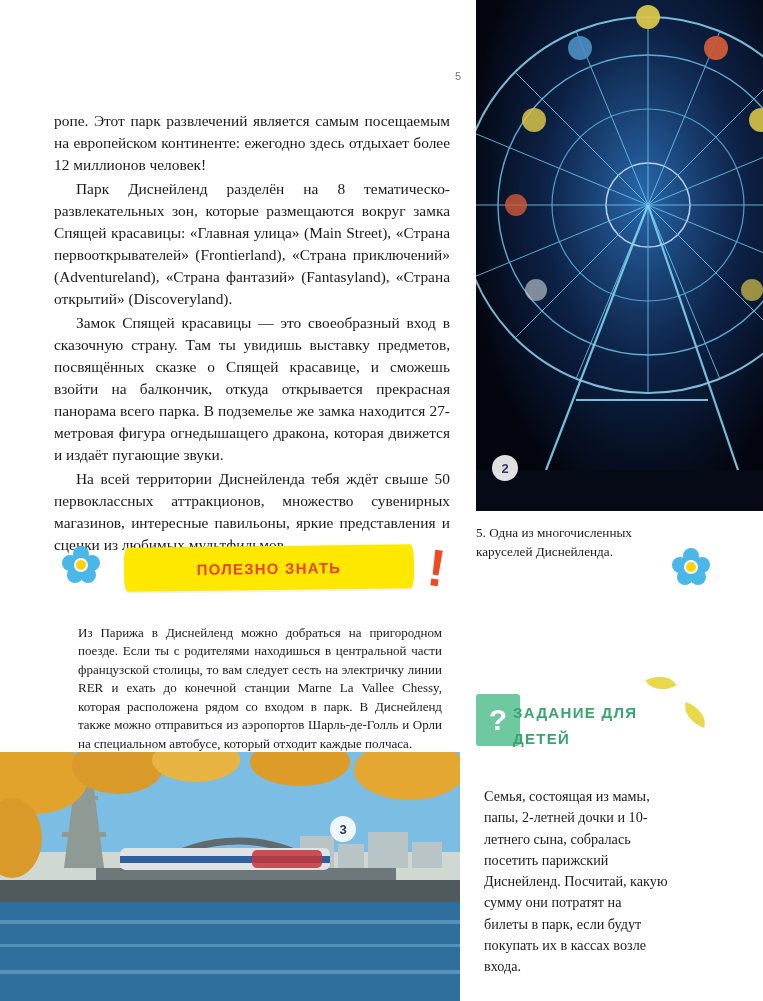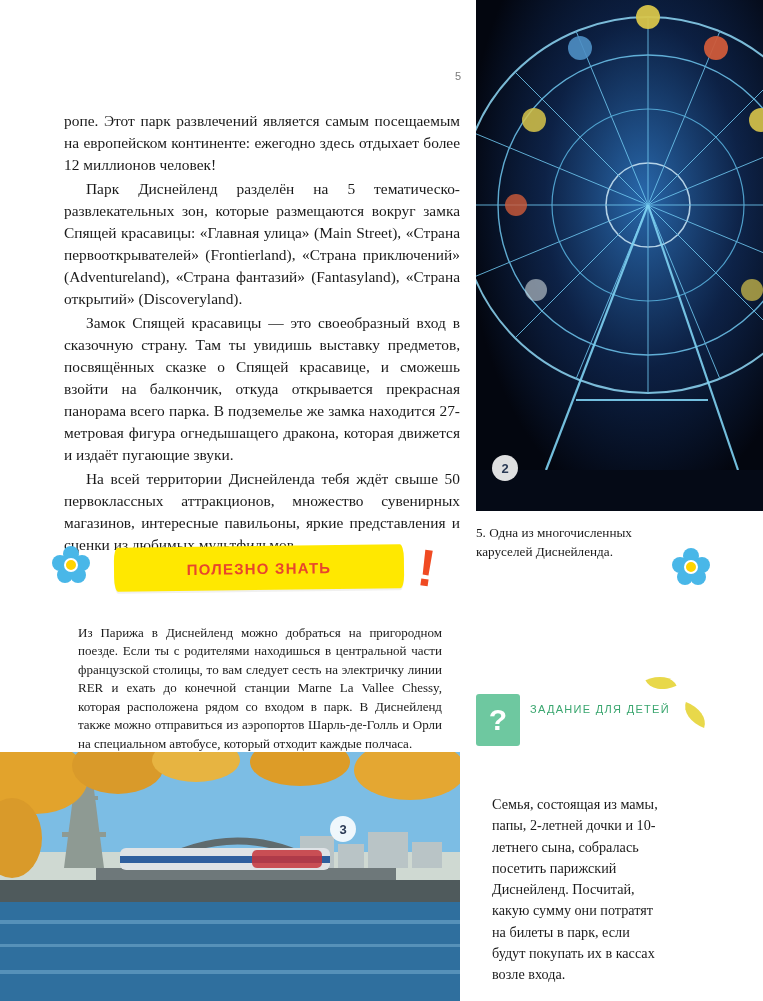--- a/index.html
+++ b/index.html
@@ -19,39 +19,39 @@
     left: 455px;
     top: 70px;
     font-family: "Liberation Sans", sans-serif;
     font-size: 11px;
     color: #7a7a7a;
   }
 
   
   .main-col {
     position: absolute;
-    left: 64px;
+    left: 54px;
     top: 110px;
     width: 396px;
   }
   .main-col p {
     margin: 0 0 2px 0;
     font-size: 15.4px;
     line-height: 1.43;
     color: #1a1a1a;
     text-align: justify;
     text-indent: 22px;
     hyphens: manual;
   }
   .main-col p.no-indent { text-indent: 0; }
 
   
   .know-block {
     position: absolute;
-    left: 52px;
+    left: 62px;
     top: 540px;
     width: 400px;
     height: 65px;
   }
   .know-banner {
     position: absolute;
     left: 62px;
     top: 6px;
     width: 290px;
     height: 44px;
@@ -177,25 +177,25 @@
     background: #6ec8a0;
     border-radius: 3px;
     display: flex; align-items: center; justify-content: center;
     font-family: "Liberation Sans", sans-serif;
     font-weight: bold;
     font-size: 30px;
     color: #ffffff;
   }
   .task-title {
     position: absolute;
-    left: 54px; top: 6px;
+    left: 37px; top: 6px;
     width: 170px;
     font-family: "Liberation Sans", sans-serif;
-    font-weight: normal;
-    font-size: 11px;
+    font-weight: bold;
+    font-size: 15px;
     letter-spacing: 1.3px;
     line-height: 1.75;
     color: #3aa66f;
     text-transform: uppercase;
   }
   .leaf {
     position: absolute;
     width: 26px; height: 18px;
     background: #e8d84a;
     border-radius: 0 100% 0 100%;
@@ -203,30 +203,30 @@
   .task-text {
     position: absolute;
     left: 476px;
     top: 778px;
     width: 200px;
     font-size: 14.2px;
     line-height: 1.5;
     color: #1a1a1a;
     text-align: left;
   }
-  .task-text p { margin: 16px; }
+  .task-text p { margin: 8px; }
 </style>
 </head>
 <body>
 
 <div class="page-num">5</div>
 
 <div class="main-col">
   <p class="no-indent">ропе. Этот парк развлечений является самым посещаемым на европейском континенте: ежегодно здесь отдыхает более 12 миллионов человек!</p>
-  <p>Парк Диснейленд разделён на 5 тематическо-развлекательных зон, которые размещаются вокруг замка Спящей красавицы: «Главная улица» (Main Street), «Страна первооткрывателей» (Frontierland), «Страна приключений» (Adventureland), «Страна фантазий» (Fantasyland), «Страна открытий» (Discoveryland).</p>
+  <p>Парк Диснейленд разделён на 8 тематическо-развлекательных зон, которые размещаются вокруг замка Спящей красавицы: «Главная улица» (Main Street), «Страна первооткрывателей» (Frontierland), «Страна приключений» (Adventureland), «Страна фантазий» (Fantasyland), «Страна открытий» (Discoveryland).</p>
   <p>Замок Спящей красавицы — это своеобразный вход в сказочную страну. Там ты увидишь выставку предметов, посвящённых сказке о Спящей красавице, и сможешь взойти на балкончик, откуда открывается прекрасная панорама всего парка. В подземелье же замка находится 27-метровая фигура огнедышащего дракона, которая движется и издаёт пугающие звуки.</p>
   <p>На всей территории Диснейленда тебя ждёт свыше 50 первоклассных аттракционов, множество сувенирных магазинов, интересные павильоны, яркие представления и сценки из любимых мультфильмов.</p>
 </div>
 
 <div class="know-block">
 
   <div class="flower" style="left:0px; top:6px;">
     <div class="petal" style="left:11px; top:0px;"></div>
     <div class="petal" style="left:0px; top:9px;"></div>
     <div class="petal" style="left:22px; top:9px;"></div>

